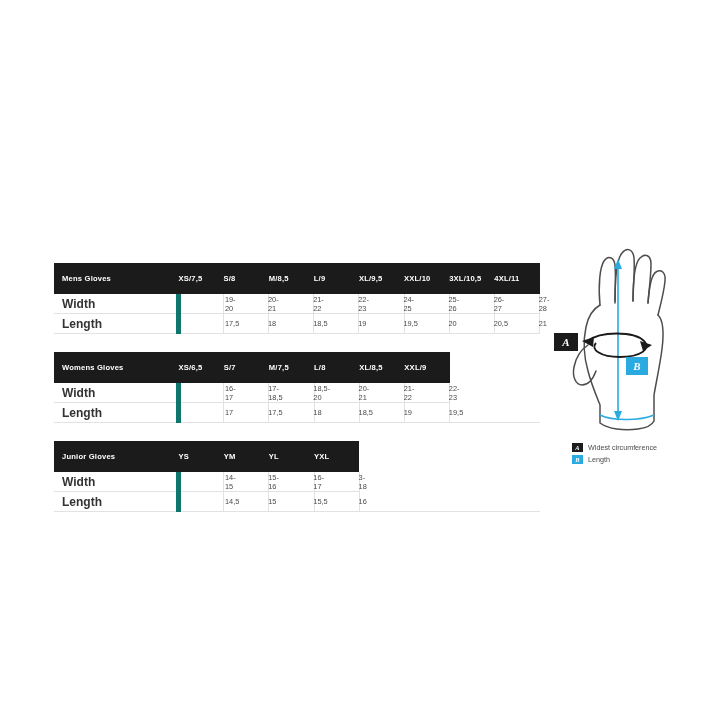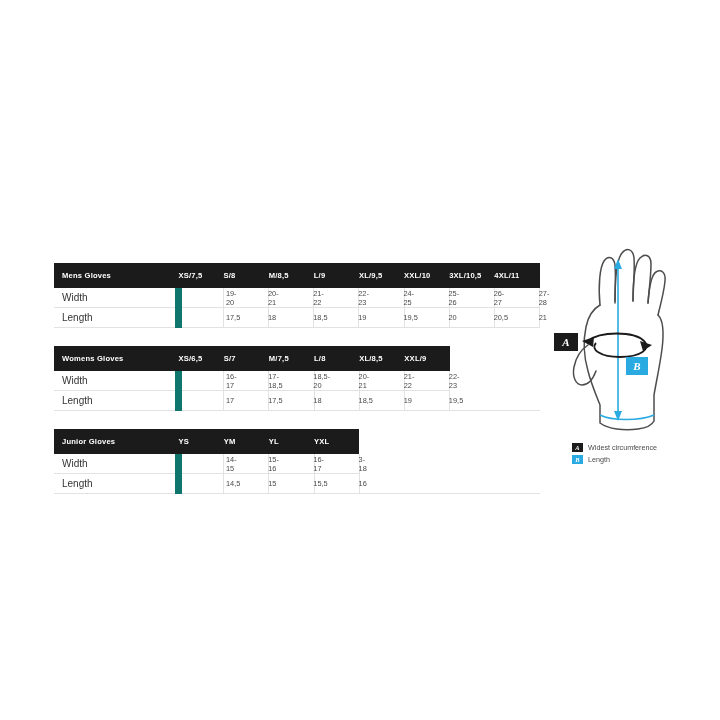--- a/index.html
+++ b/index.html
@@ -35,21 +35,21 @@
     table-layout: fixed;
     margin-bottom: 18px;
   }
   table.size-table td, table.size-table th {
     padding: 0;
     margin: 0;
   }
   .hdr-row td {
     background: #1b1b1b;
     color: #ffffff;
-    height: 25px;
+    height: 31px;
     font-size: 7.6px;
     font-weight: bold;
     letter-spacing: .2px;
     vertical-align: middle;
   }
   .hdr-row td.title {
     padding-left: 8px;
     text-align: left;
   }
   .hdr-row td.col {
@@ -62,24 +62,24 @@
   .data-row td {
     height: 19px;
     font-size: 7.4px;
     color: #4a4a4a;
     vertical-align: middle;
     border-bottom: 1px solid #e2e2e2;
   }
   .data-row td.rowlabel {
     padding-left: 8px;
     text-align: left;
-    font-weight: normal;
+    font-weight: bold;
     color: #333333;
-    font-size: 10px;
-    border-right: 7px solid #0f766e;
+    font-size: 12px;
+    border-right: 5px solid #0f766e;
   }
   .data-row td.val {
     text-align: center;
     border-right: 1px solid #e2e2e2;
     padding-left: 44px;
   }
   .data-row td.empty {
     border-bottom: none;
     border-right: none;
   }

